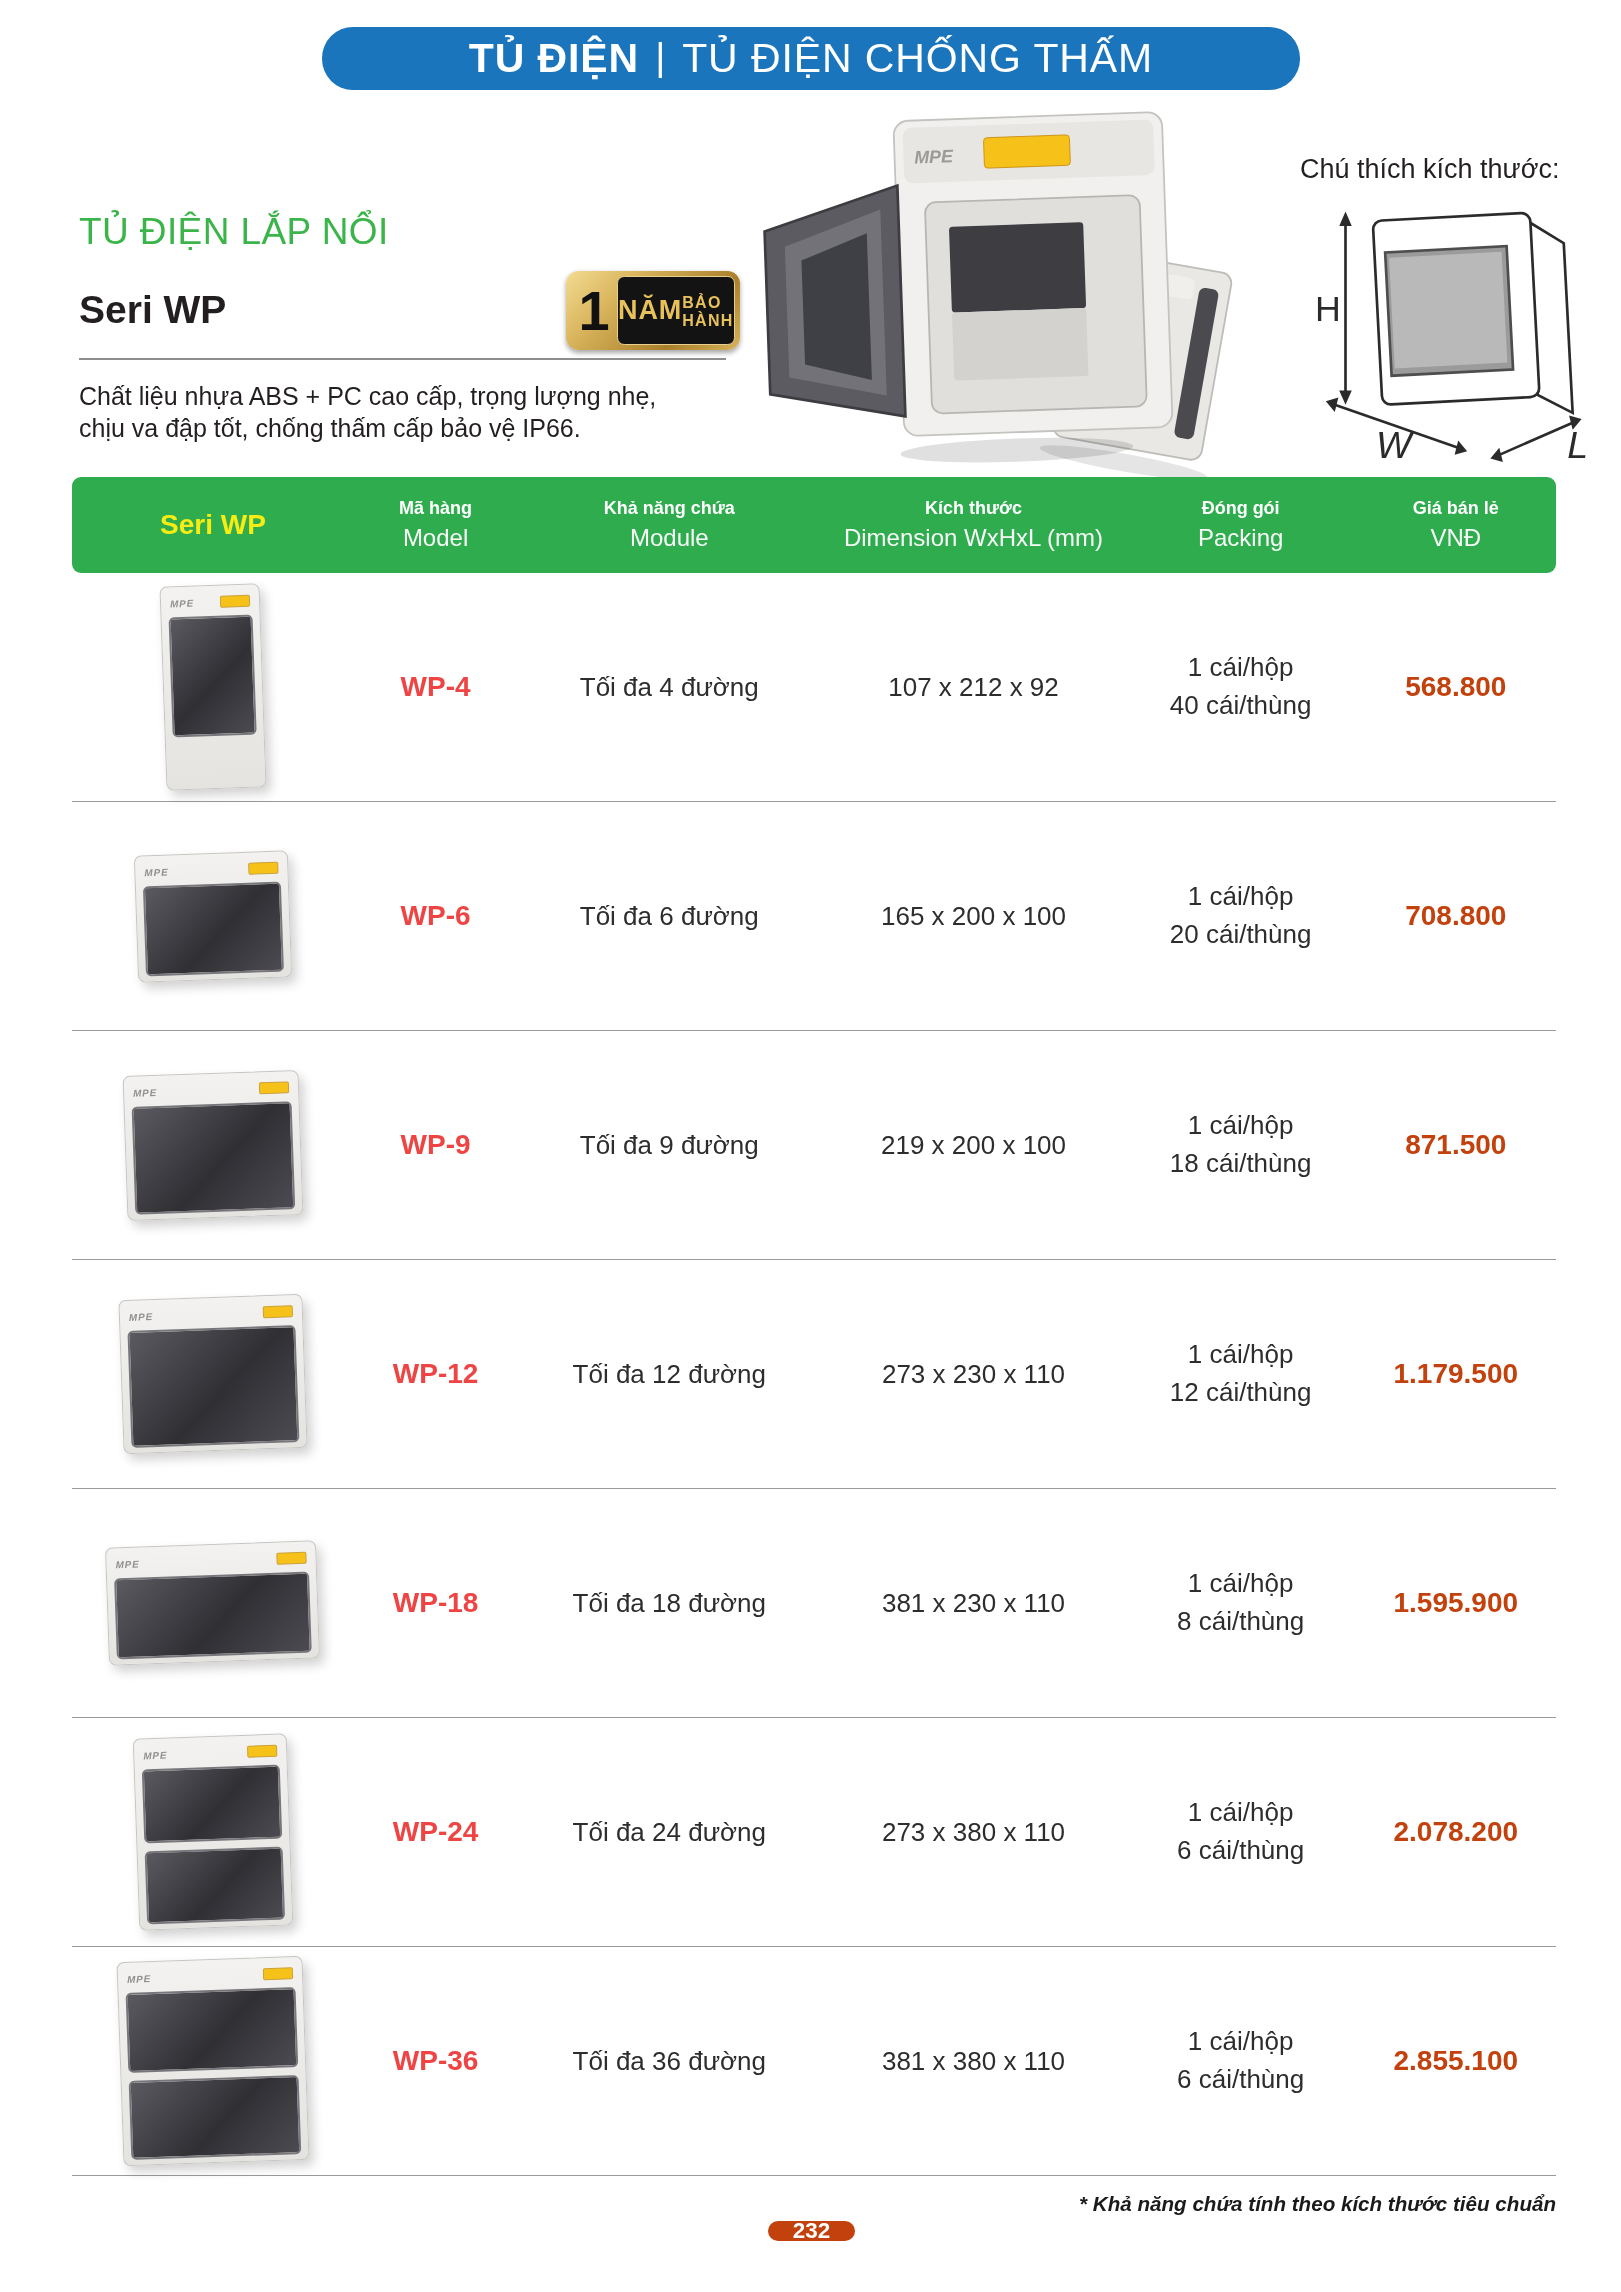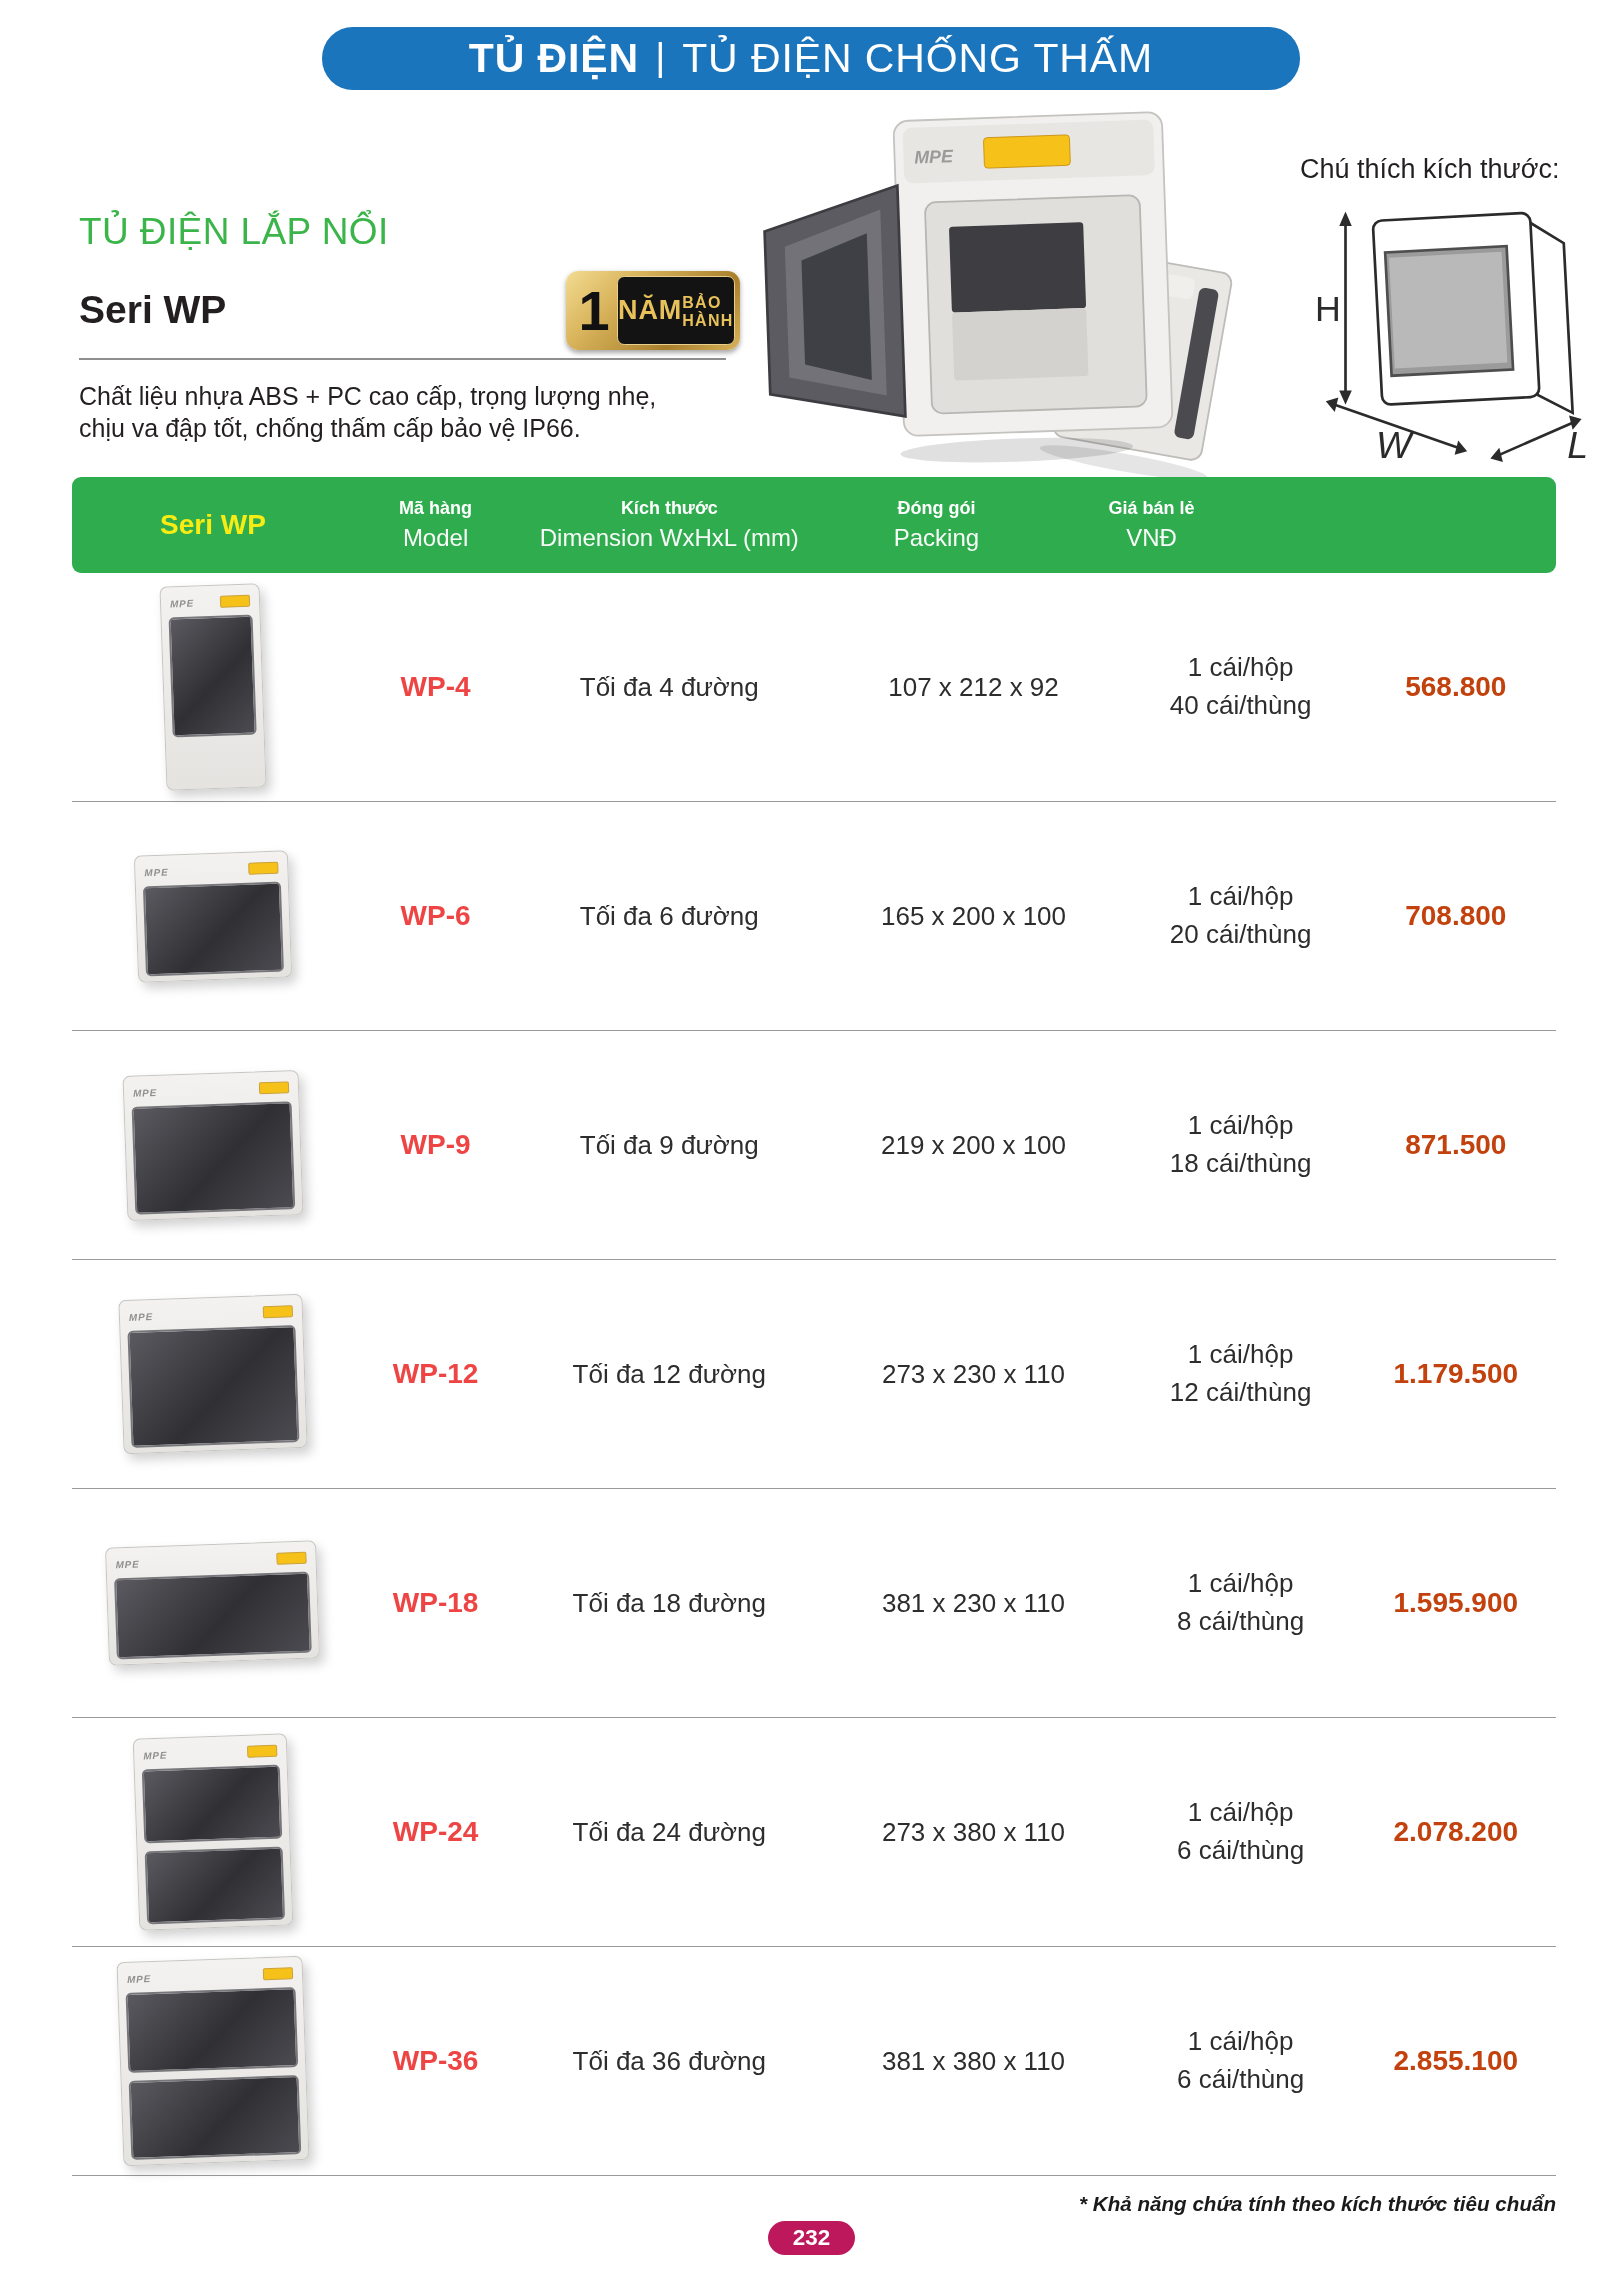--- a/index.html
+++ b/index.html
@@ -74,21 +74,21 @@
   .cab-wp4 .cab-body { padding-bottom:47px; }
   .cab-wp6  { width:154px; height:127px; }
   .cab-wp9  { width:176px; height:145px; }
   .cab-wp12 { width:184px; height:154px; }
   .cab-wp18 { width:211px; height:118px; }
   .cab-wp24 { width:154px; height:192px; }
   .cab-wp36 { width:186px; height:204px; }
 
   .footnote { position:absolute; right:65px; top:2192px; font-size:20.6px; font-style:italic; font-weight:600; color:#1a1a1a; }
 
-  .page-pill { position:absolute; left:768px; top:2221px; width:87px; height:34px; background:#be185d;
+  .page-pill { position:absolute; left:768px; top:2221px; width:87px; height:20px; background:#c2410c;
     border-radius:17px; display:flex; align-items:center; justify-content:center;
     color:#fff; font-size:22.4px; font-weight:700; }
 </style>
 </head>
 <body>
 
 <div class="page">
 
   <div class="banner">
     <span class="b-bold">TỦ ĐIỆN</span>
@@ -167,20 +167,24 @@
     <text x="300" y="312" font-size="42" font-style="italic" fill="#2b2b2b">L</text>
   </svg>
 
   <div class="table">
     <div class="thead">
       <div class="th c1 th-series">Seri WP</div>
       <div class="th c2">
         <span class="th-l1">Mã hàng</span>
         <span class="th-l2">Model</span>
       </div>
+      <div class="th c3">
+        <span class="th-l1">Khả năng chứa</span>
+        <span class="th-l2">Module</span>
+      </div>
       <div class="th c4">
         <span class="th-l1">Kích thước</span>
         <span class="th-l2">Dimension WxHxL (mm)</span>
       </div>
       <div class="th c5">
         <span class="th-l1">Đóng gói</span>
         <span class="th-l2">Packing</span>
       </div>
       <div class="th c6">
         <span class="th-l1">Giá bán lẻ</span>

